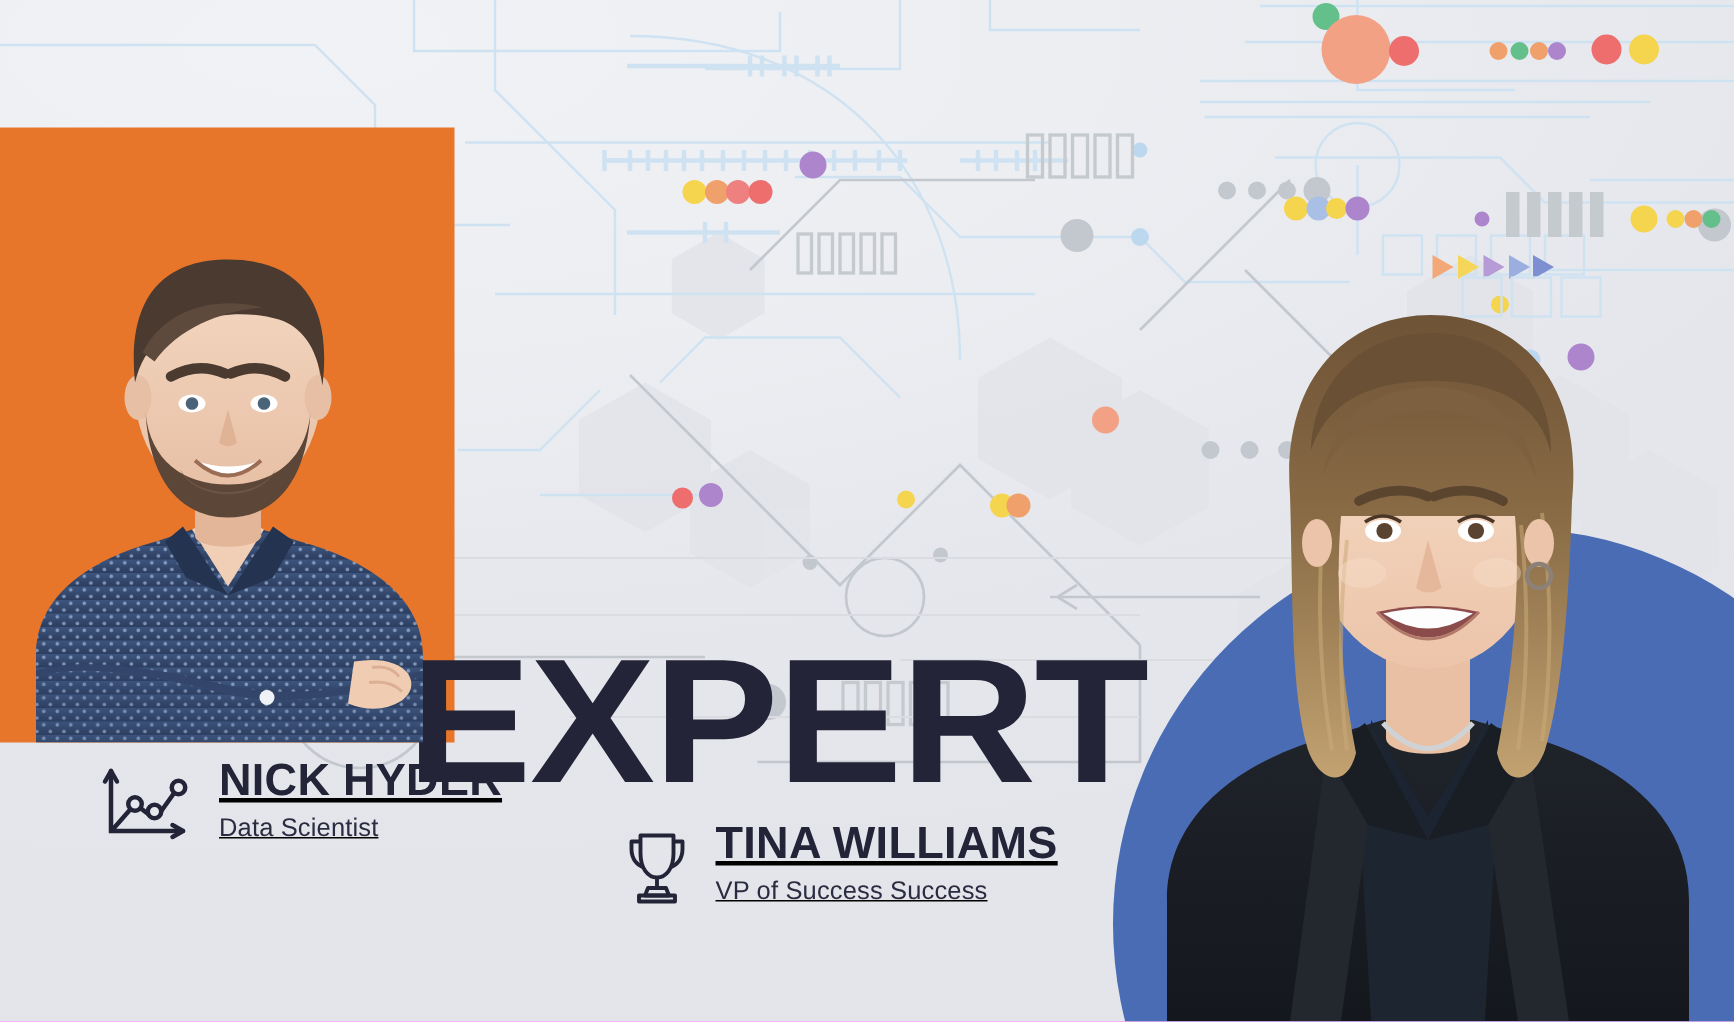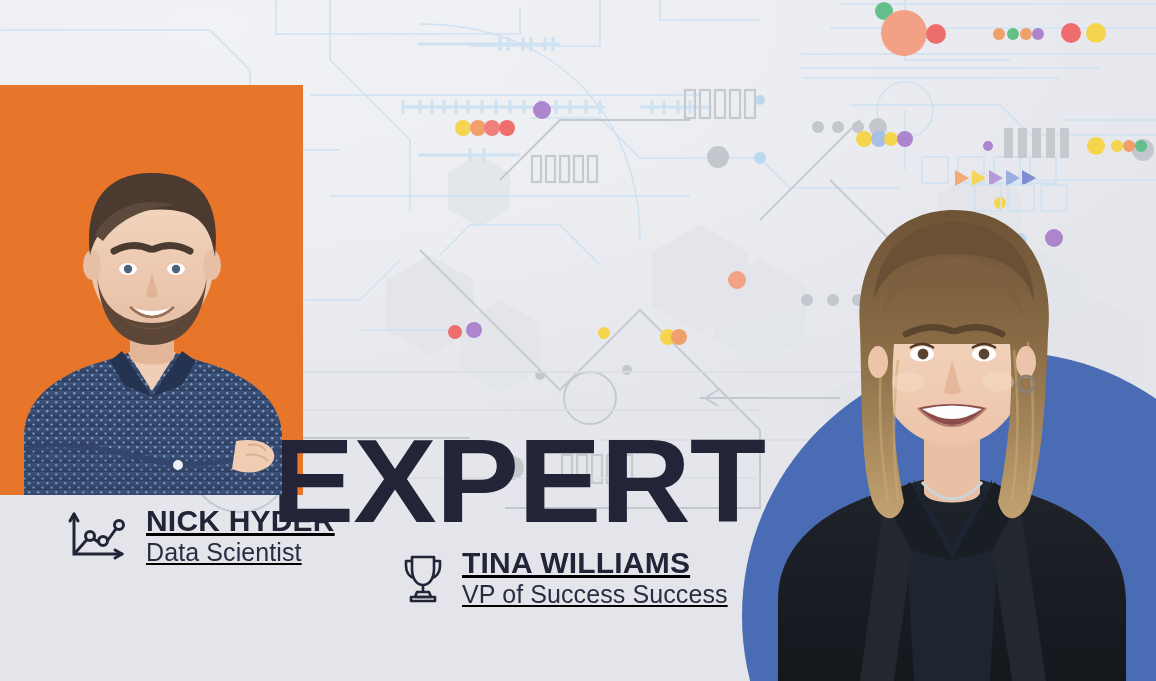--- a/index.html
+++ b/index.html
@@ -74,28 +74,28 @@
   .speaker .txt{margin-left:16px;text-decoration:underline;}
   .sp-name{
     font-weight:bold;
     color:#242438;
     font-size:30px;
     line-height:32px;
     letter-spacing:0.2px;
   }
   .sp-role{
     color:#2b2c41;
-    font-size:25px;
+    font-size:17px;
     line-height:30px;
     font-weight:normal;
     letter-spacing:0.1px;
   }
 
   .speaker-1{left:66px;top:505px;}
-  .speaker-2{left:400px;top:547px;align-items:center;}
+  .speaker-2{left:415px;top:547px;align-items:center;}
 
   .icon-chart{width:64px;height:52px;}
   .icon-trophy{width:46px;height:56px;}
 </style>
 </head>
 <body>
 
 <div id="stage">
 
   <div class="bg-base"></div>

